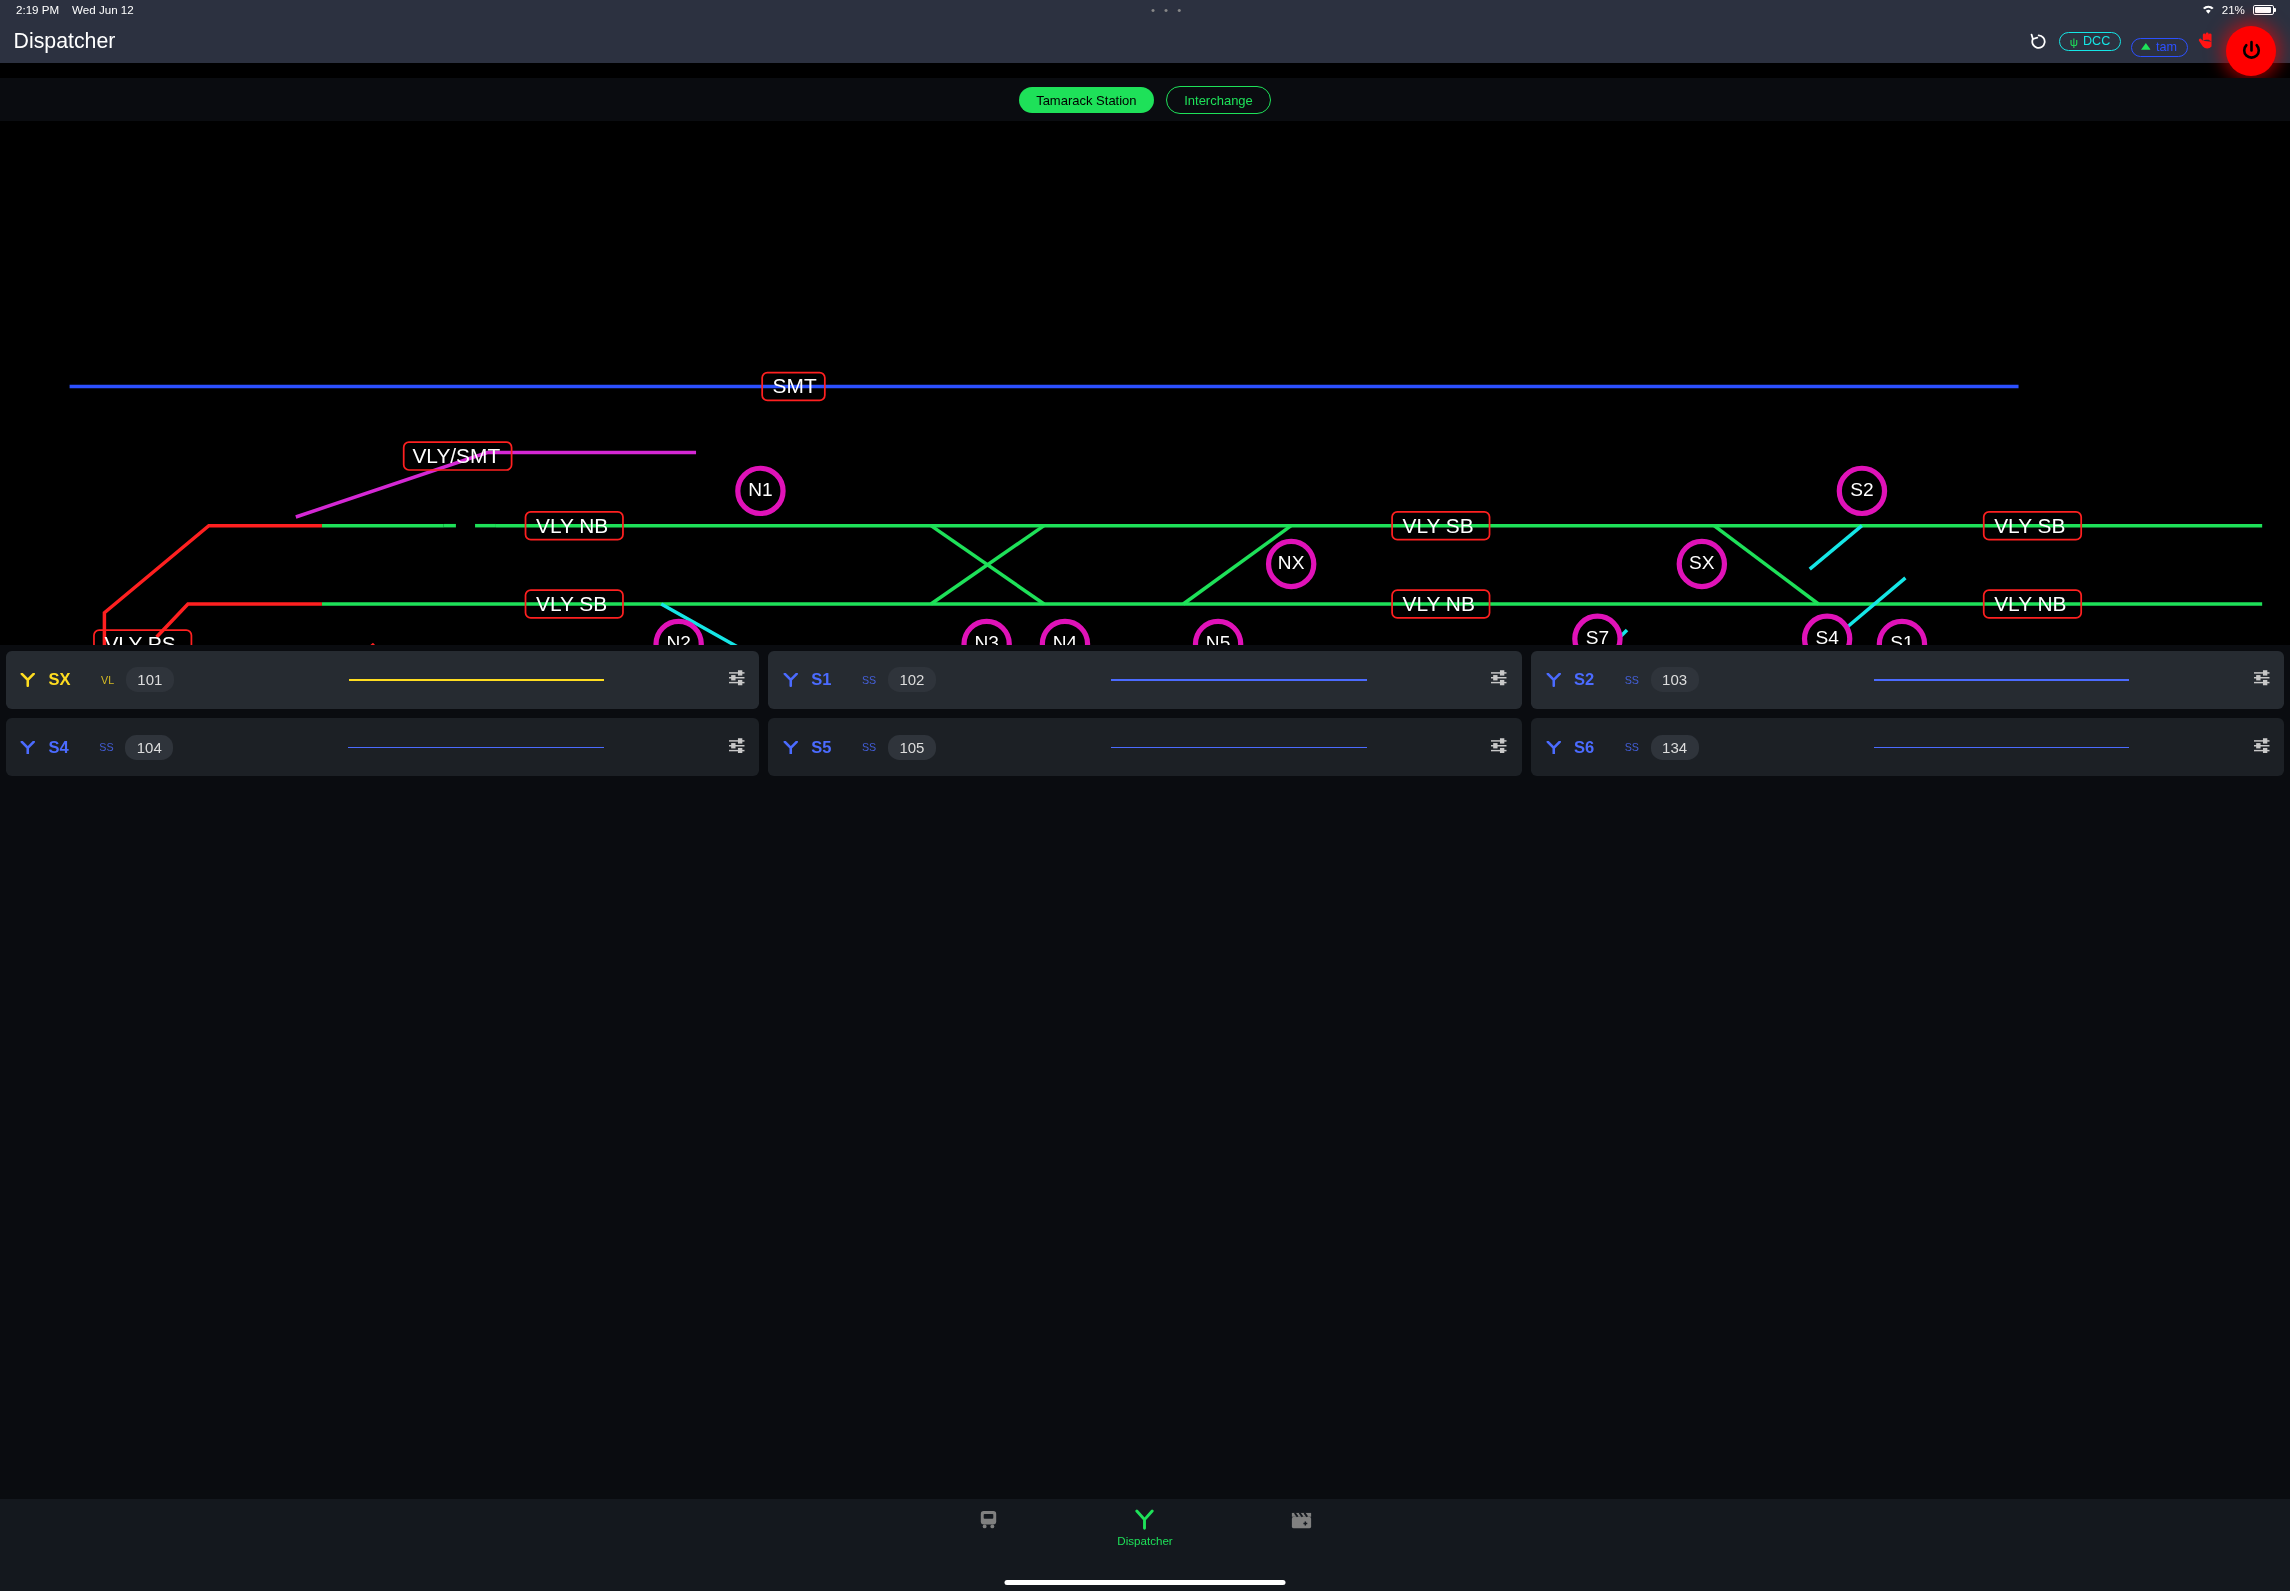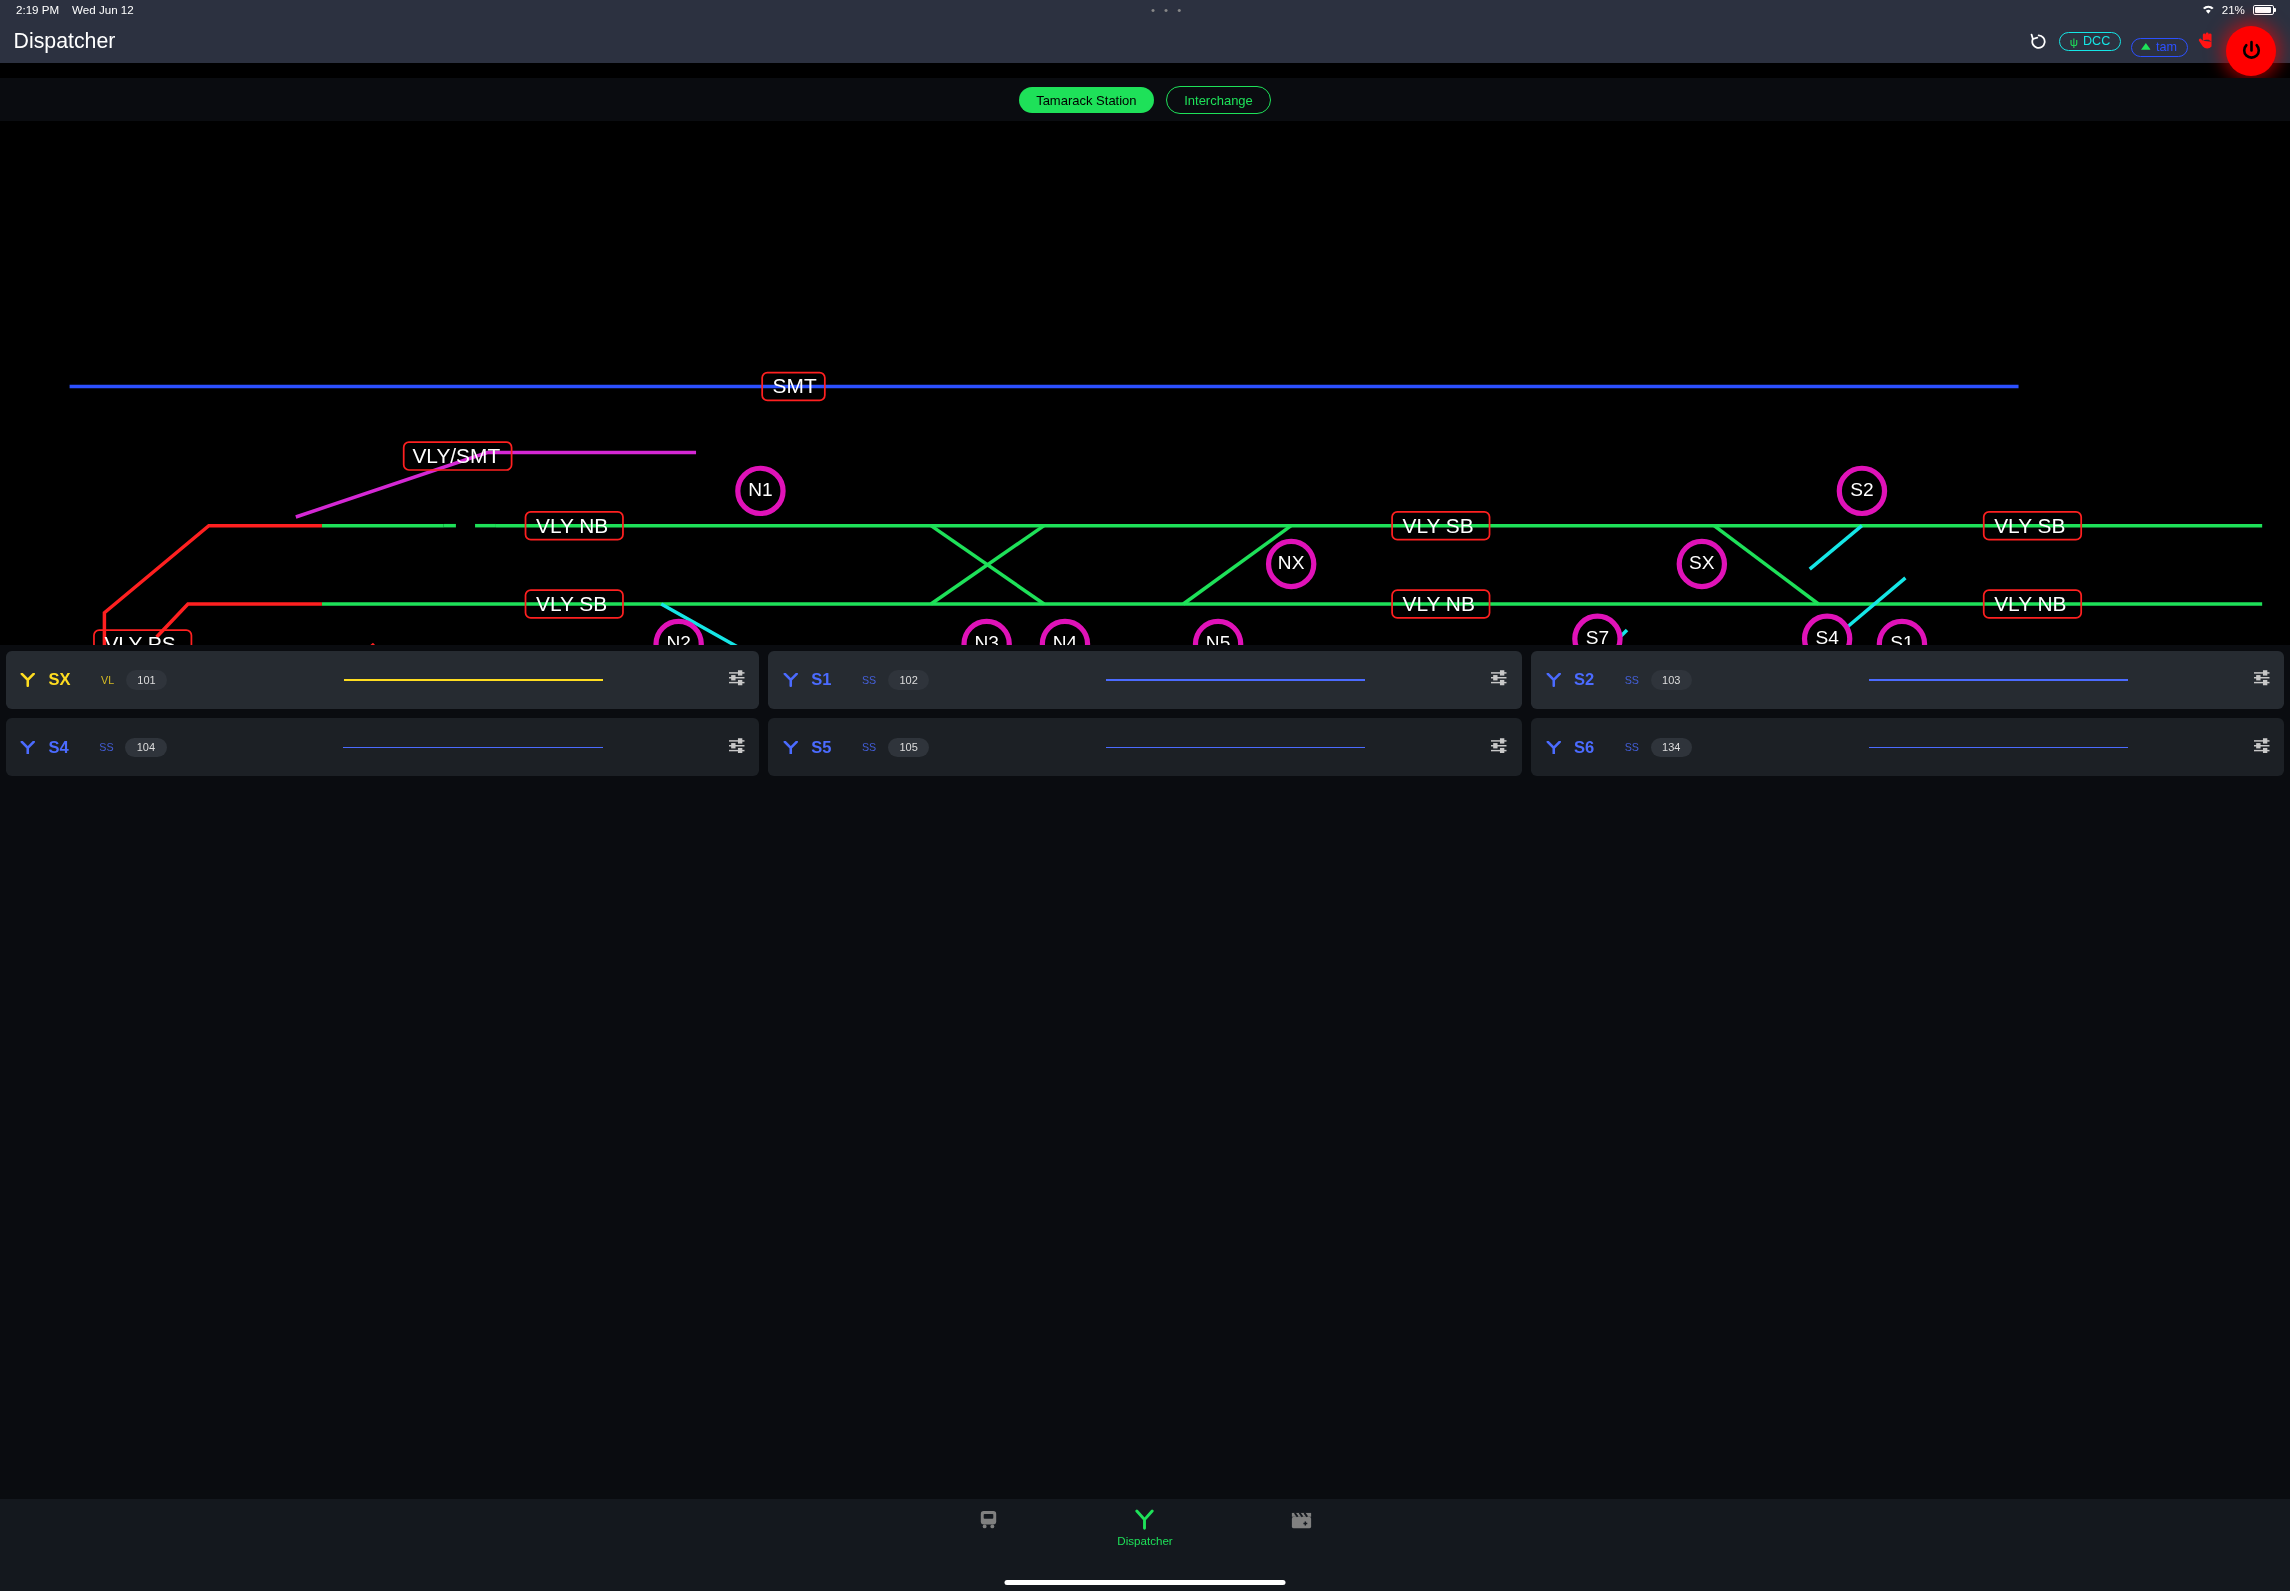--- a/index.html
+++ b/index.html
@@ -60,21 +60,21 @@
   .boxtext{fill:#fff;font-size:12px;}
   .switchnode{stroke:var(--magenta);stroke-width:3;fill:#000;}
   .switchtxt{fill:#fff;font-size:11px;text-anchor:middle;dominant-baseline:middle;}
   
   .cards{position:absolute;left:0;right:0;bottom:92px;top:645px;background:#0a0c10;padding:5.8px 5.8px 0 5.8px;display:grid;grid-template-columns:1fr 1fr 1fr;grid-auto-rows:58px;gap:9.7px;overflow:hidden;}
   .card{background:var(--bg-card);border-radius:5.8px;display:flex;align-items:center;padding:0 13.6px;gap:11.6px;}
   .card.highlight{background:#262b31;}
   .switch-ico{width:17.5px;height:13.6px;}
   .card .name{font-size:16.5px;font-weight:600;}
   .card .suffix{font-size:10.7px;opacity:.8;margin-left:19px;}
-  .card .addr{background:#2f343b;border-radius:11.6px;padding:3.9px 11.6px;font-size:11px;color:#ddd;}
+  .card .addr{background:#2f343b;border-radius:11.6px;padding:3.9px 11.6px;font-size:15px;color:#ddd;}
   .card .state{flex:1;height:1.9px;position:relative;margin:0 9.7px;}
   .card .state::after{content:"";position:absolute;left:30%;right:20%;height:1.9px;background:currentColor;}
   .sliders{color:#c8c8c8;font-size:15.5px;}
   .card.yellow .name,.card.yellow .suffix{color:var(--yellow);} .card.yellow .state{color:var(--yellow);}
   .card.blue .name,.card.blue .suffix{color:#4b6bff;} .card.blue .state{color:#4b6bff;}
   .switch-ico.y path{stroke:var(--yellow);}
   .switch-ico.b path{stroke:#4b6bff;}
   
   .tabbar{position:absolute;left:0;right:0;bottom:0;height:92px;background:#14181e;display:flex;align-items:flex-start;justify-content:center;gap:116px;padding-top:9.7px;}
   .tabbtn{display:flex;flex-direction:column;align-items:center;gap:3.9px;color:var(--grey);font-size:11.6px;cursor:pointer;}

